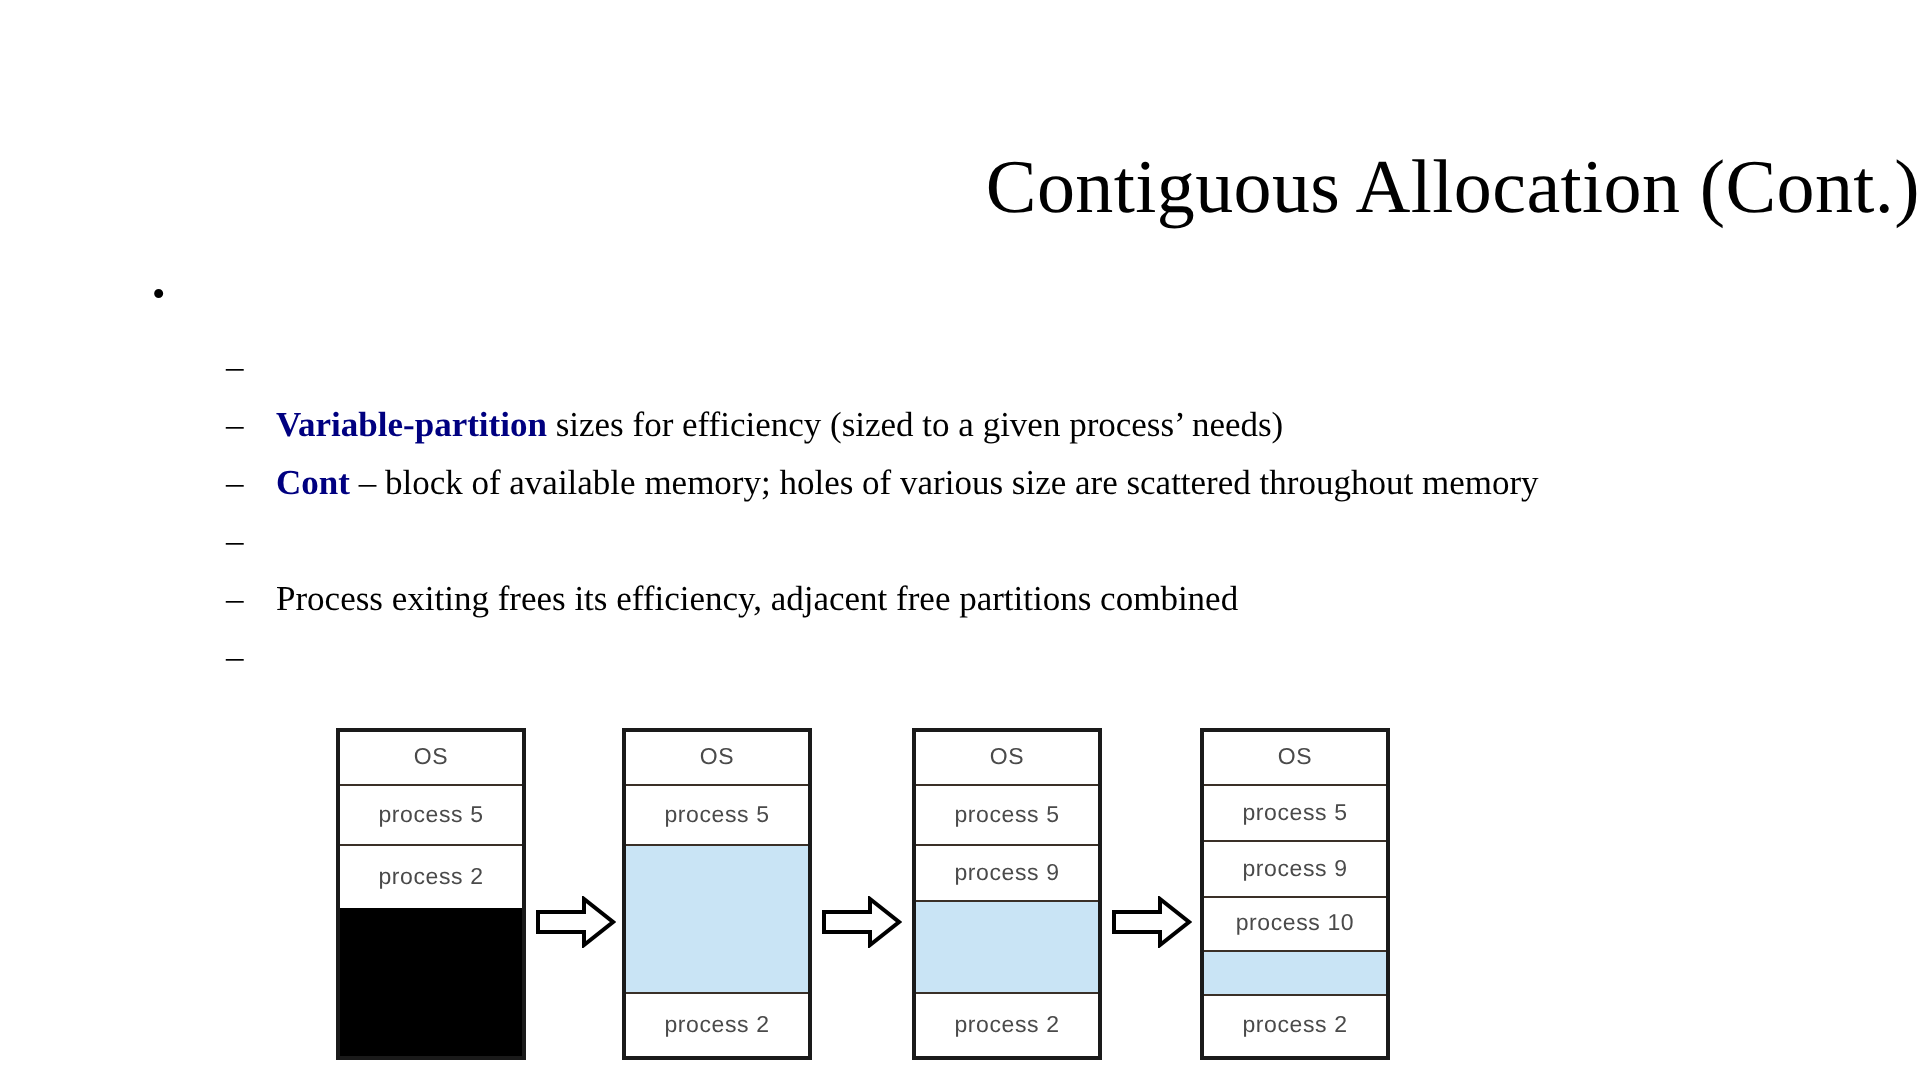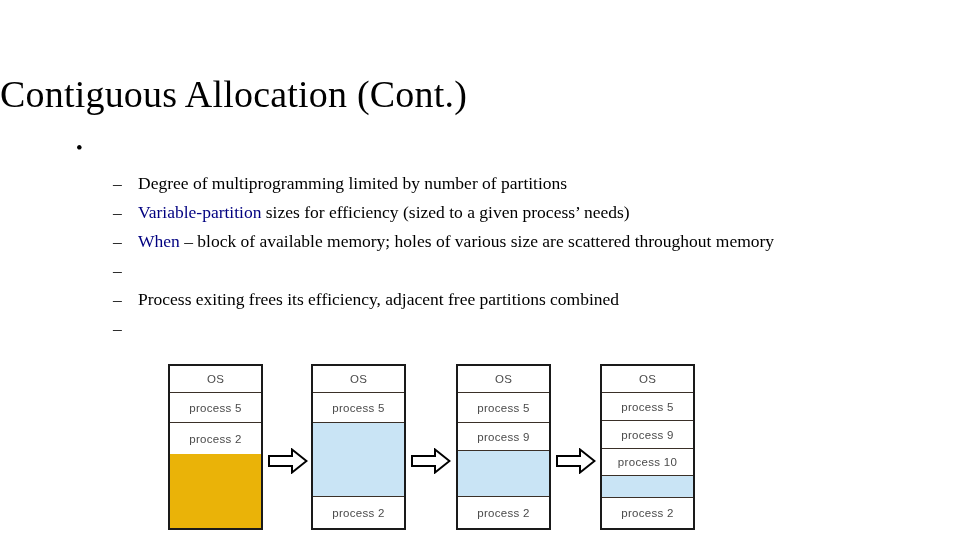--- a/index.html
+++ b/index.html
@@ -15,21 +15,21 @@
     overflow: hidden;
     position: relative;
   }
 
   
   .slide-title {
     position: absolute;
     left: 0;
     top: 72px;
     width: 960px;
-    text-align: left;
+    text-align: right;
     font-family: "Liberation Serif", "DejaVu Serif", serif;
     font-size: 38px;
     line-height: 44px;
     font-weight: normal;
     color: #000000;
     letter-spacing: 0.2px;
   }
 
   
   .body-area {
@@ -73,38 +73,38 @@
   .lvl2 .subline {
     display: block;
     padding-left: 0;
   }
   .lvl2 .gap {
     display: inline-block;
     width: 16px;
   }
 
   .kw {
-    font-weight: normal;
+    font-weight: bold;
     color: #000080;
   }
 
   
   .diagram {
     position: absolute;
     left: 0;
     top: 0;
     width: 960px;
     height: 540px;
     pointer-events: none;
   }
   .mem-col {
     position: absolute;
     border: 2px solid #1a1a1a;
     box-sizing: border-box;
-    background: #eab308;
+    background: #000000;
   }
   .mem-row {
     box-sizing: border-box;
     border-bottom: 1px solid #3a3028;
     font-family: "Liberation Sans", "DejaVu Sans", sans-serif;
     font-size: 11.5px;
     color: #4a4a4a;
     display: flex;
     align-items: center;
     justify-content: center;
@@ -134,31 +134,30 @@
 <div class="slide-title">Contiguous Allocation (Cont.)</div>
 
 <div class="body-area">
 
   <div class="lvl1">
     <span class="marker">•</span>
   </div>
 
   <div class="lvl2" style="margin-top:6px;">
     <span class="marker">–</span>
-    <span>Degree of multiprogramming limited by number of partitions</span>
   </div>
 
   <div class="lvl2" style="margin-top:5px;">
     <span class="marker">–</span>
     <span class="kw">Variable-partition</span><span> sizes for efficiency (sized to a given process’ needs)</span>
   </div>
 
   <div class="lvl2" style="margin-top:5px;">
     <span class="marker">–</span>
-    <span class="kw">When</span><span> – block of available memory; holes of various size are scattered throughout memory</span>
+    <span class="kw">Cont</span><span> – block of available memory; holes of various size are scattered throughout memory</span>
   </div>
 
   <div class="lvl2" style="margin-top:5px;">
     <span class="marker">–</span>
   </div>
 
   <div class="lvl2" style="margin-top:5px;">
     <span class="marker">–</span>
     <span>Process exiting frees its efficiency, adjacent free partitions combined</span>
   </div>

